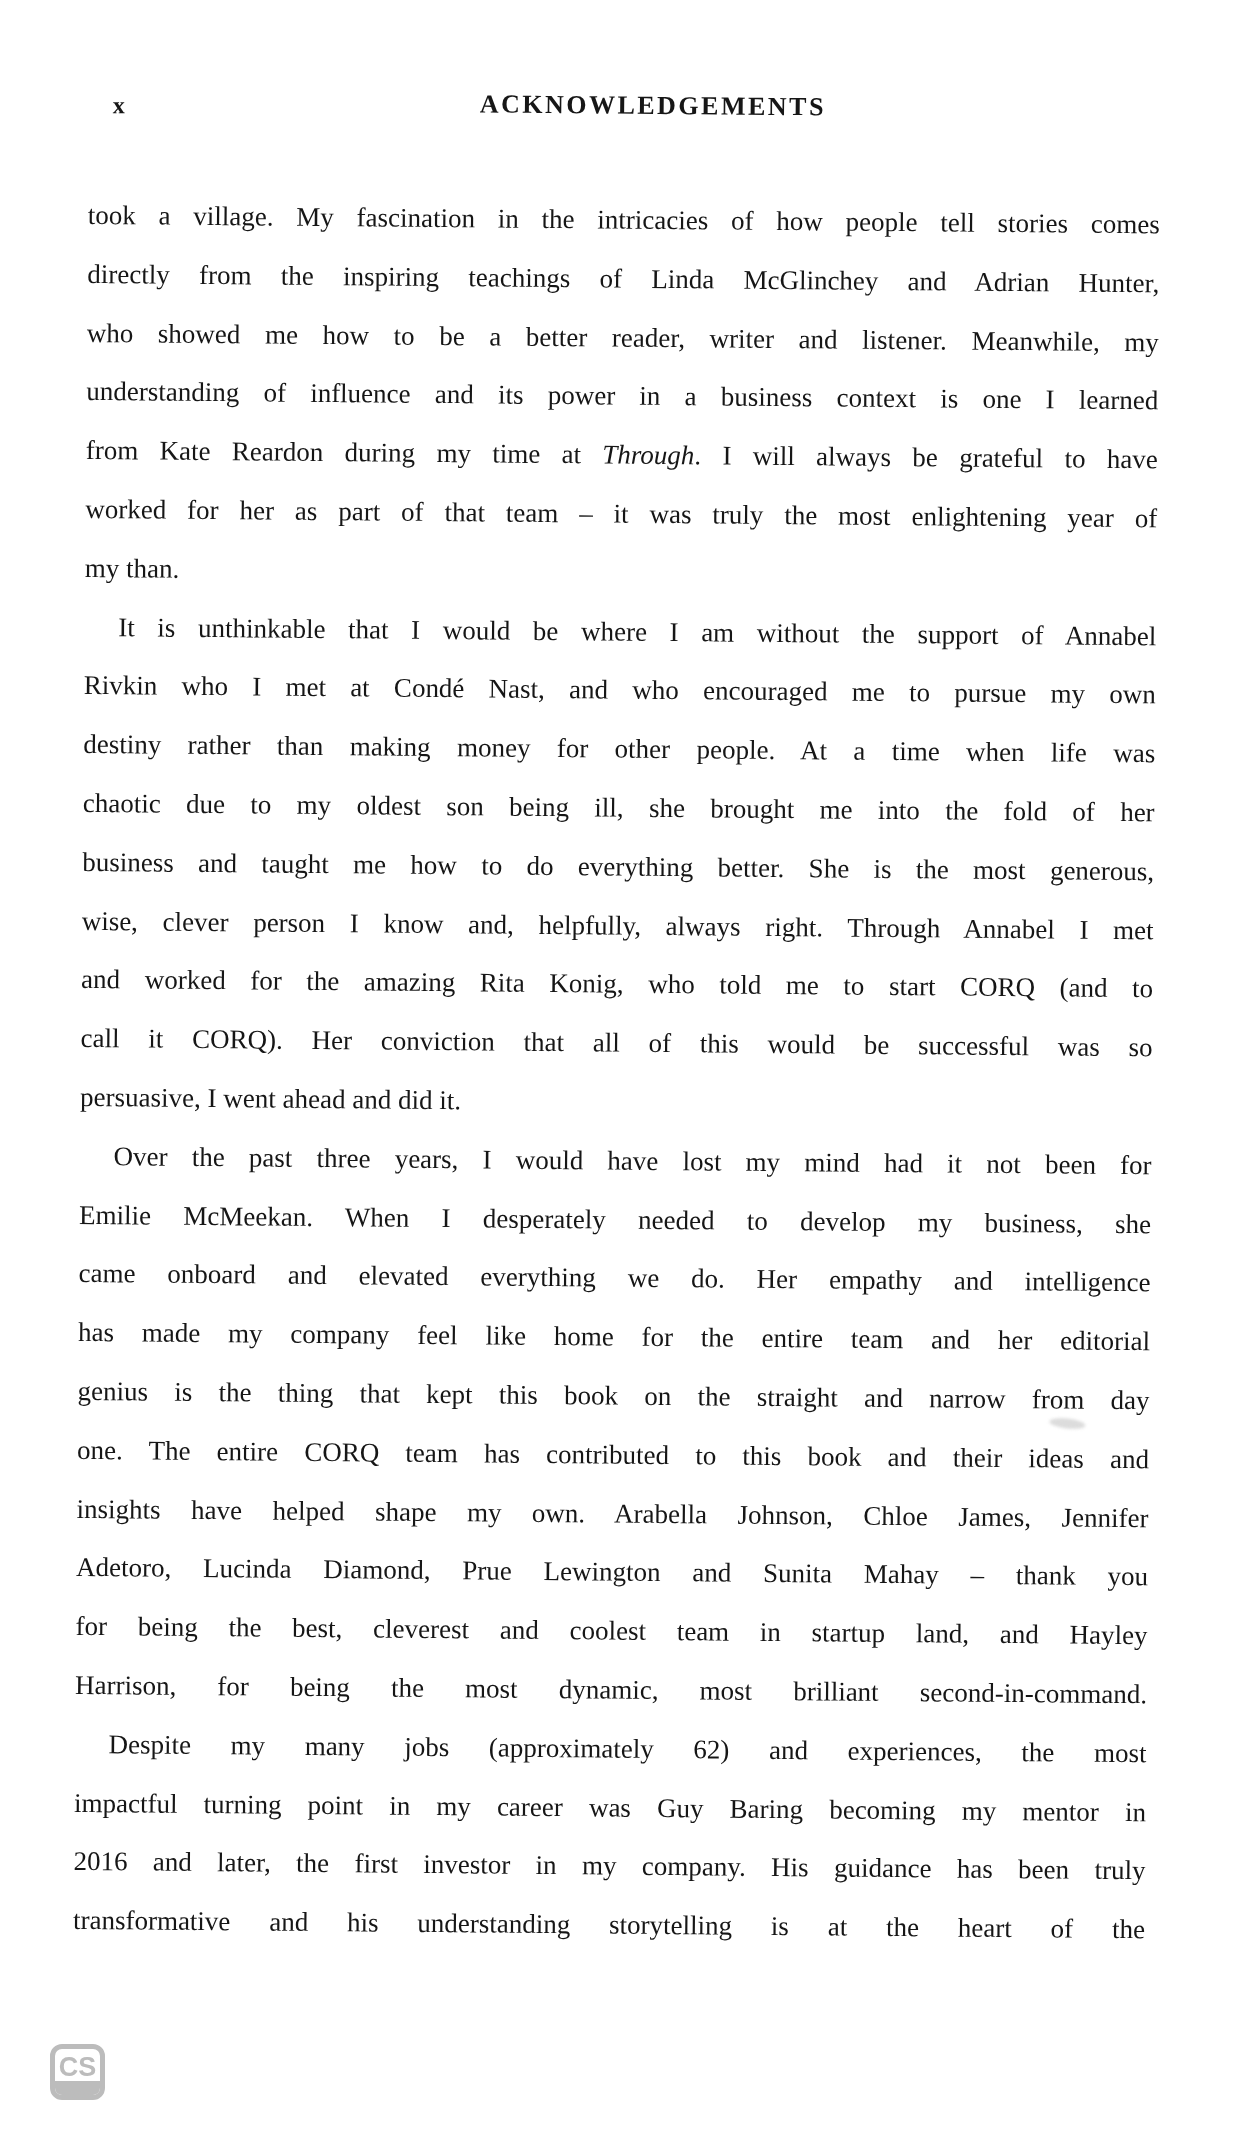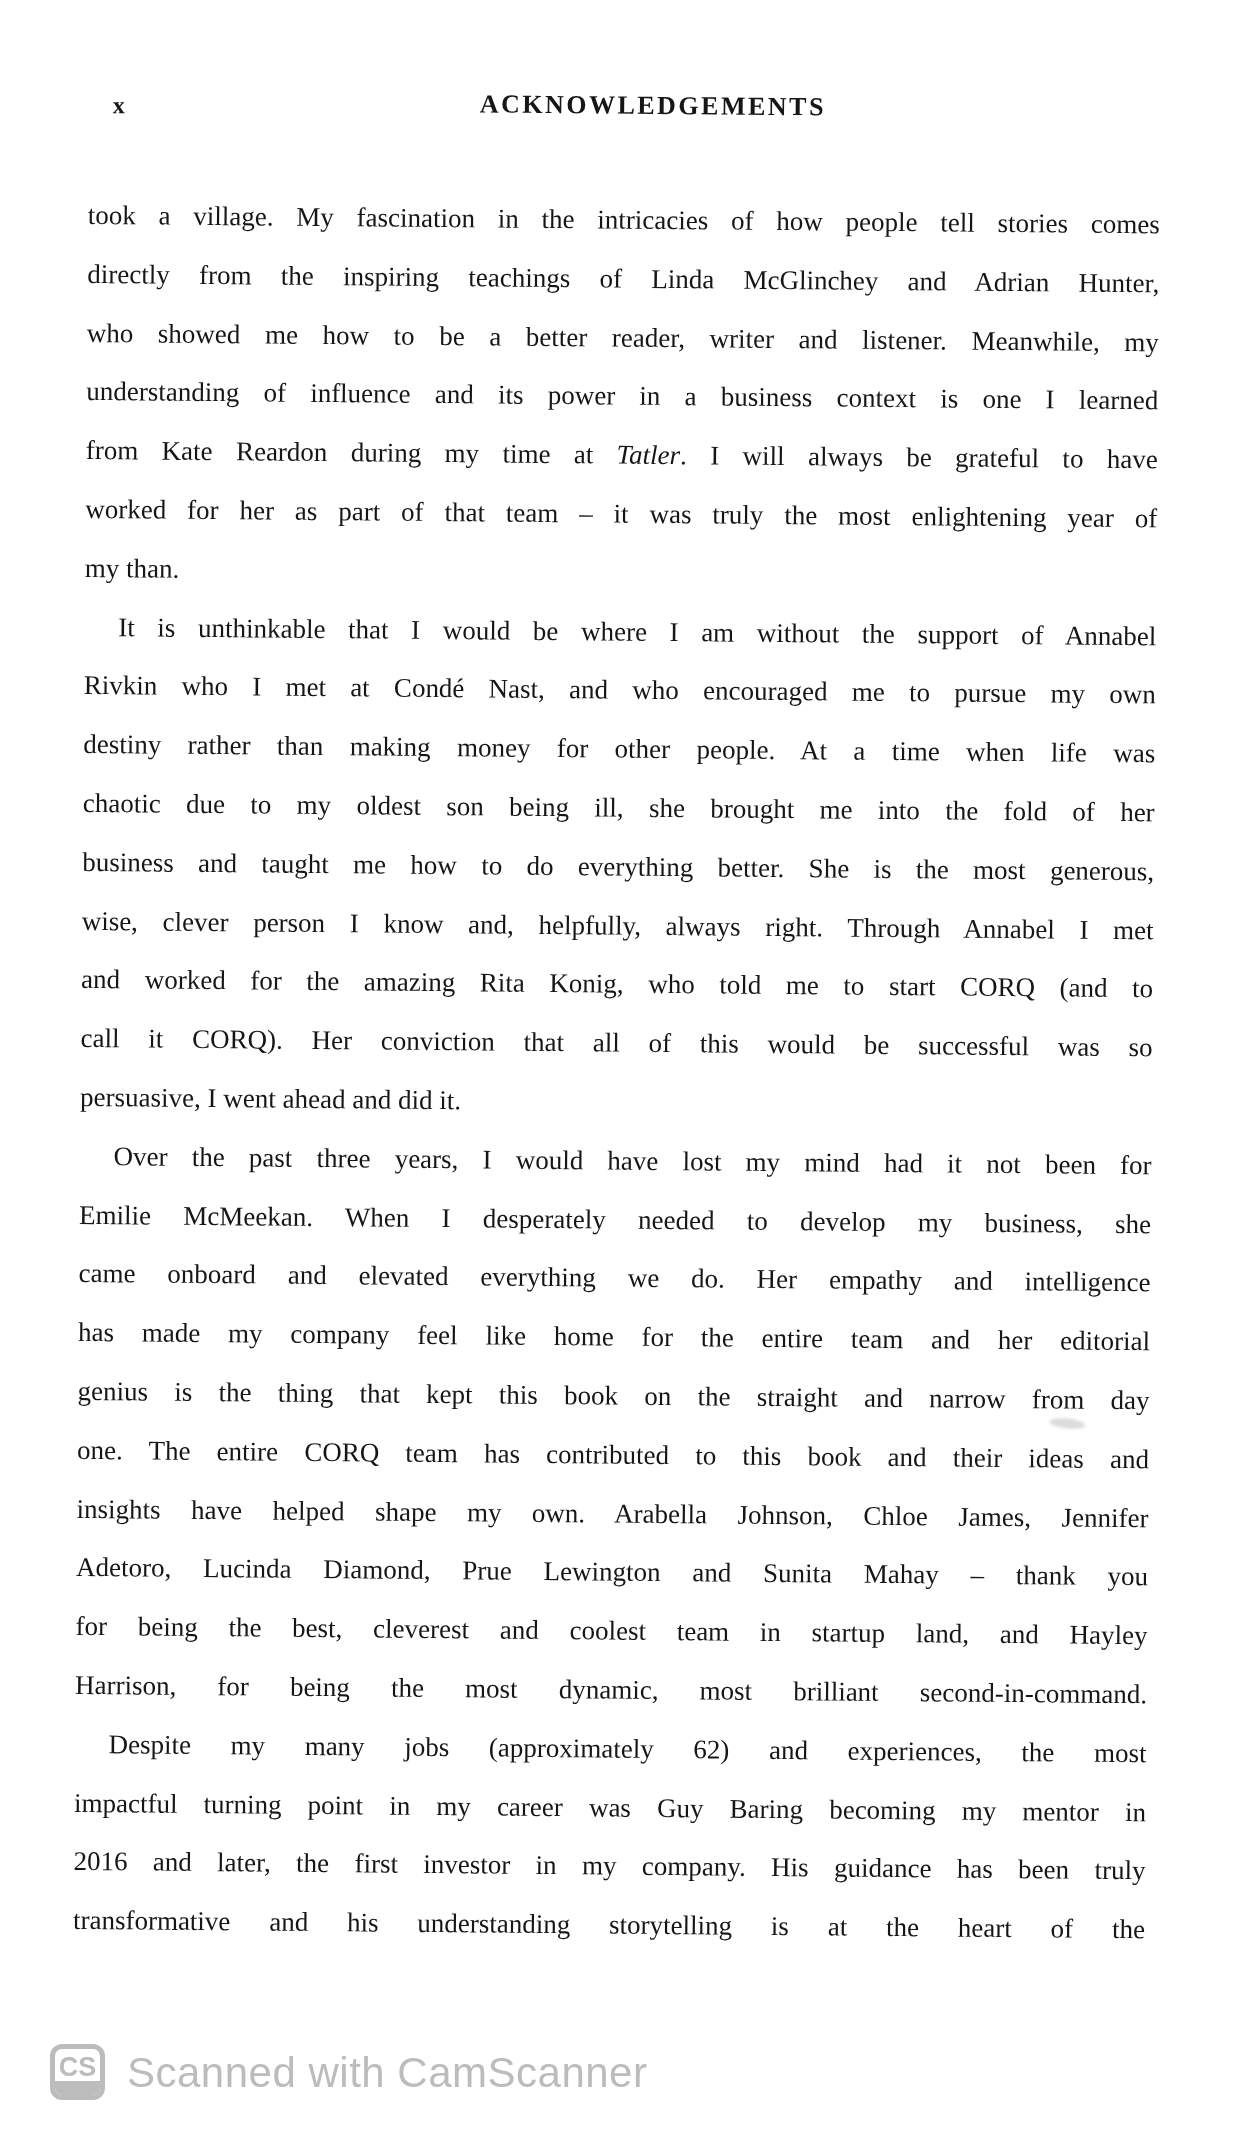--- a/index.html
+++ b/index.html
@@ -132,21 +132,21 @@
   <div class="scan-content">
     <span class="pagenum">x</span>
 
     <div class="running-head">ACKNOWLEDGEMENTS</div>
 
     <div class="body-text">
         <div class="line j"><span>took a village. My fascination in the intricacies of how people tell stories comes</span></div>
         <div class="line j"><span>directly from the inspiring teachings of Linda McGlinchey and Adrian Hunter,</span></div>
         <div class="line j"><span>who showed me how to be a better reader, writer and listener. Meanwhile, my</span></div>
         <div class="line j"><span>understanding of influence and its power in a business context is one I learned</span></div>
-        <div class="line j"><span>from Kate Reardon during my time at </span><i>Tatler</i><span>. I will always be grateful to have</span></div>
+        <div class="line j"><span>from Kate Reardon during my time at </span><i>Through</i><span>. I will always be grateful to have</span></div>
         <div class="line j"><span>worked for her as part of that team – it was truly the most enlightening year of</span></div>
         <div class="line"><span>my than.</span></div>
         <div class="line j ind"><span>It is unthinkable that I would be where I am without the support of Annabel</span></div>
         <div class="line j"><span>Rivkin who I met at Condé Nast, and who encouraged me to pursue my own</span></div>
         <div class="line j"><span>destiny rather than making money for other people. At a time when life was</span></div>
         <div class="line j"><span>chaotic due to my oldest son being ill, she brought me into the fold of her</span></div>
         <div class="line j"><span>business and taught me how to do everything better. She is the most generous,</span></div>
         <div class="line j"><span>wise, clever person I know and, helpfully, always right. Through Annabel I met</span></div>
         <div class="line j"><span>and worked for the amazing Rita Konig, who told me to start CORQ (and to</span></div>
         <div class="line j"><span>call it CORQ). Her conviction that all of this would be successful was so</span></div>
@@ -168,16 +168,15 @@
       </div>
 
     <div class="smudge"></div>
   </div>
 
   <div class="footer">
     <div class="cs-icon">
       <span class="cs-label">CS</span>
       <div class="cs-bar"></div>
     </div>
-    <span class="footer-text">Scanned with CamScanner</span>
   </div>
 
 </div>
 
 </body></html>

